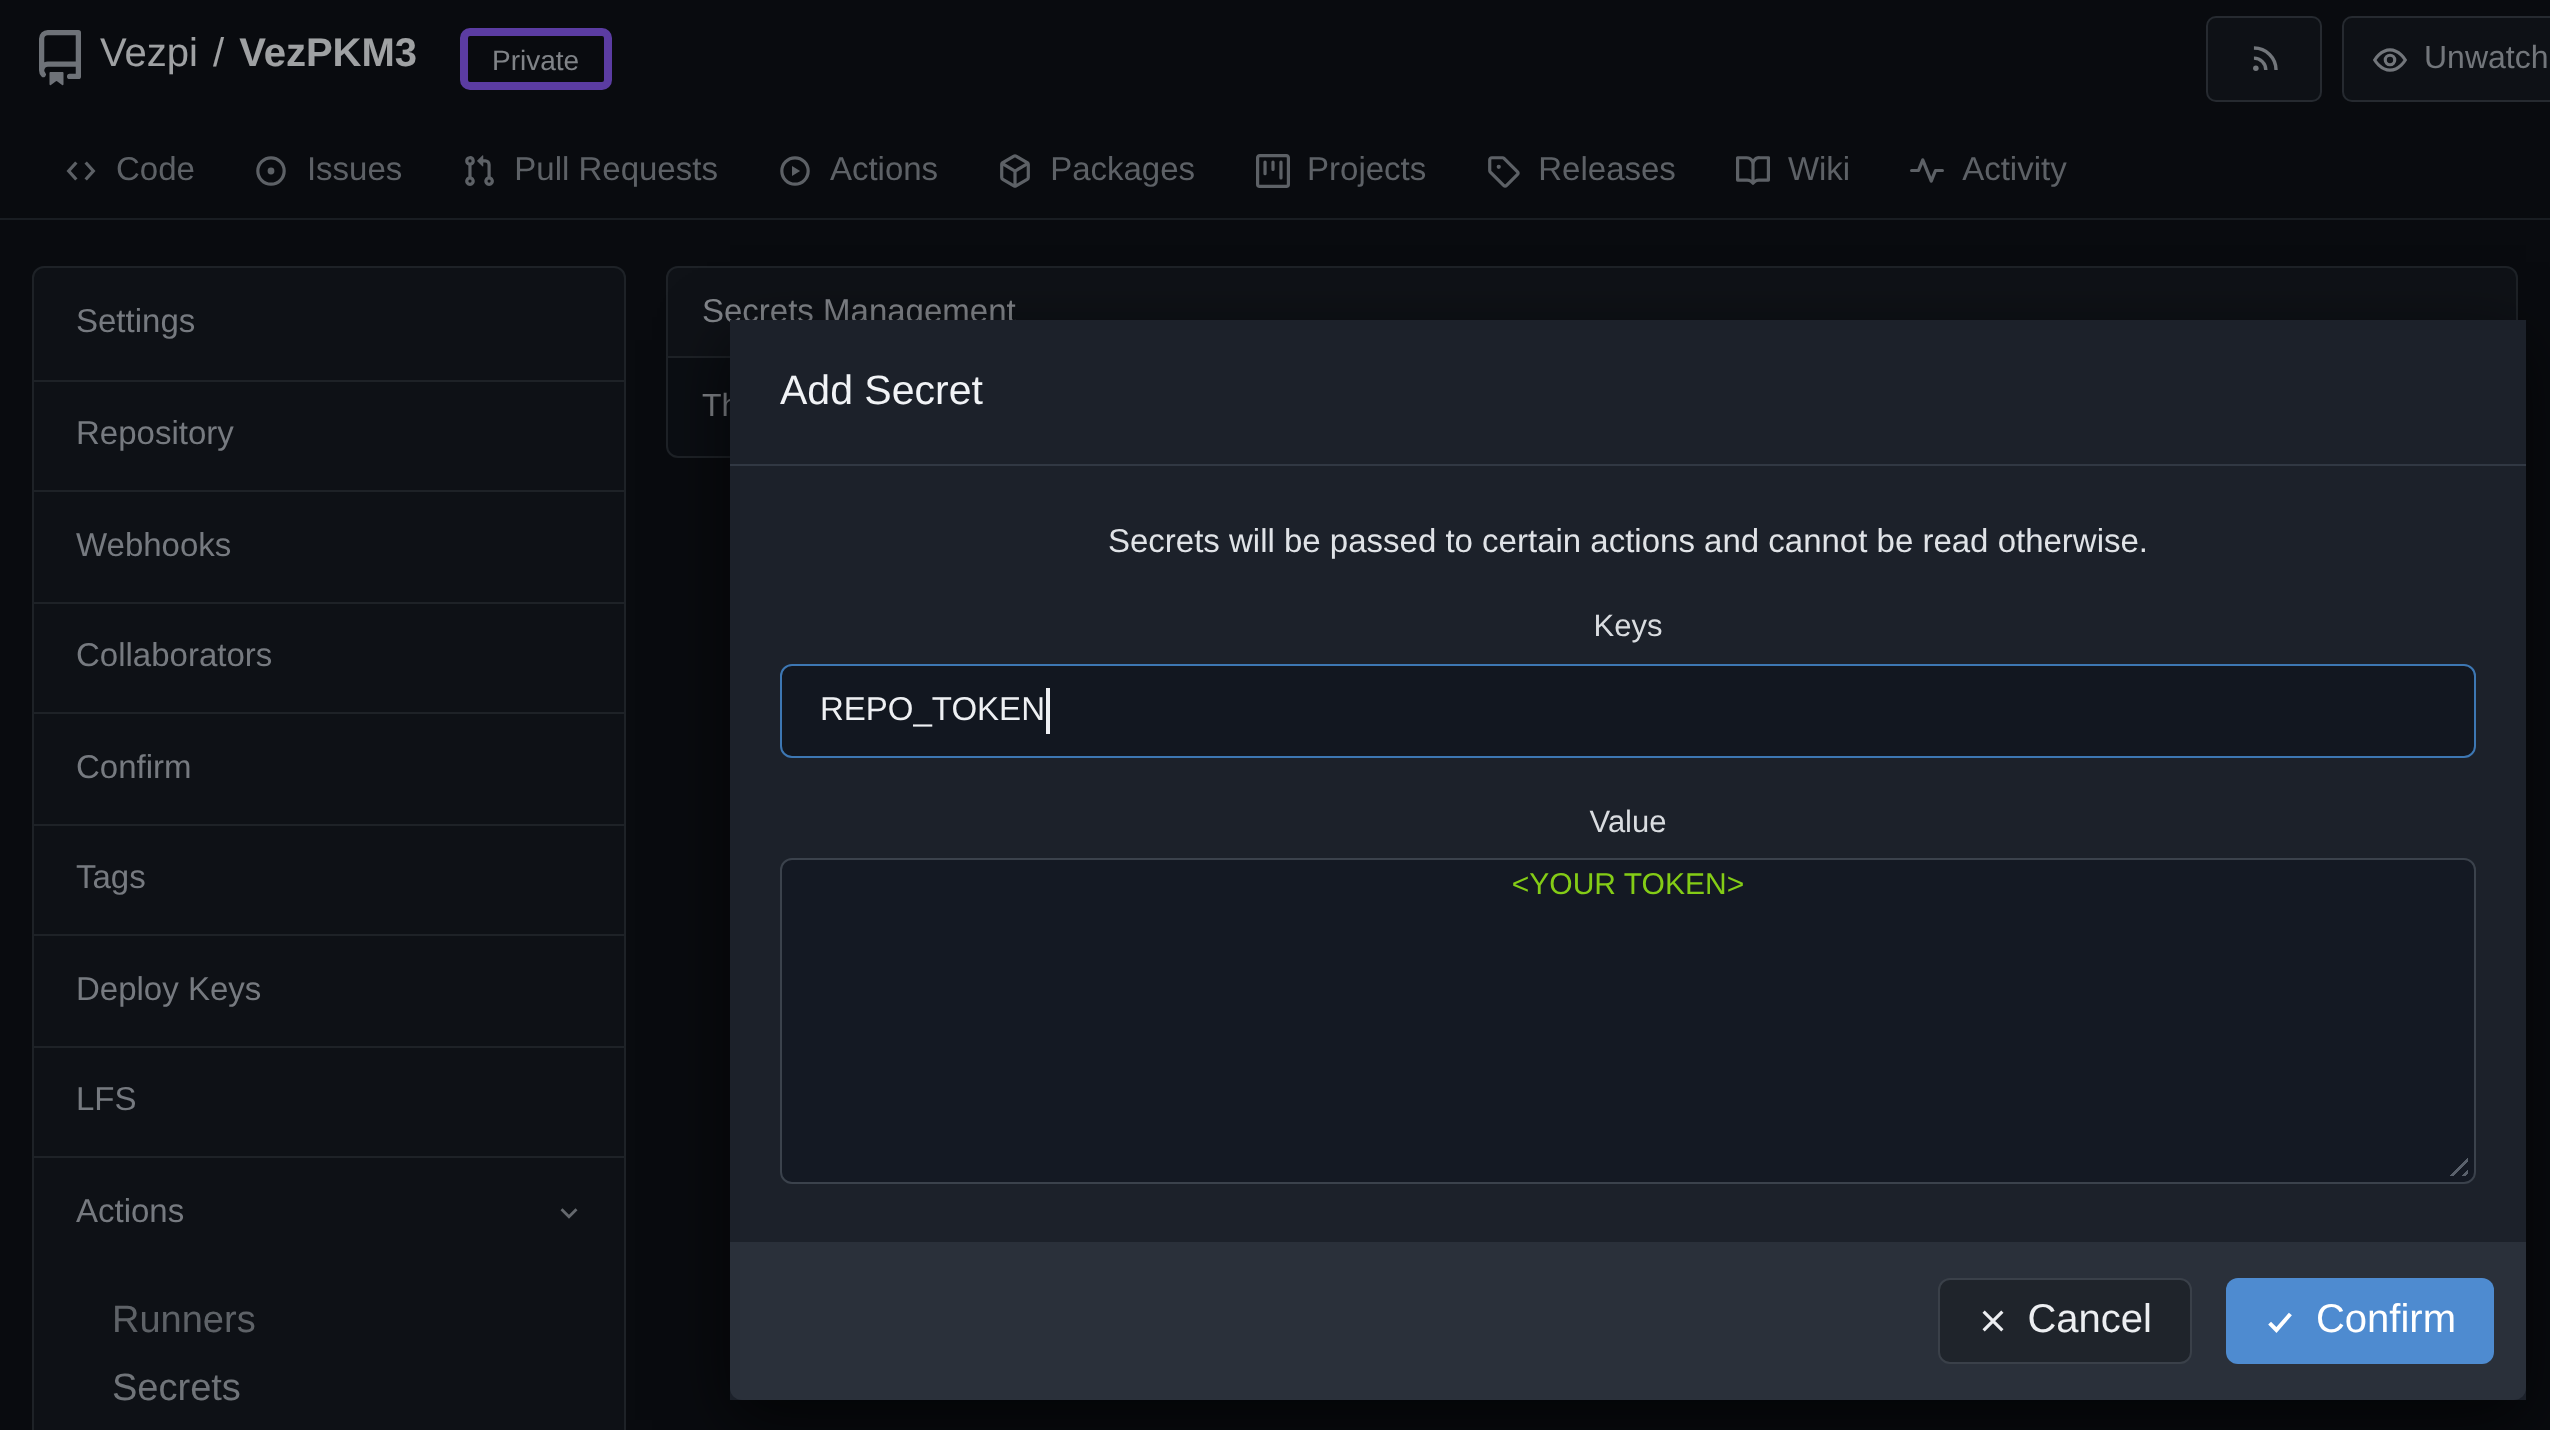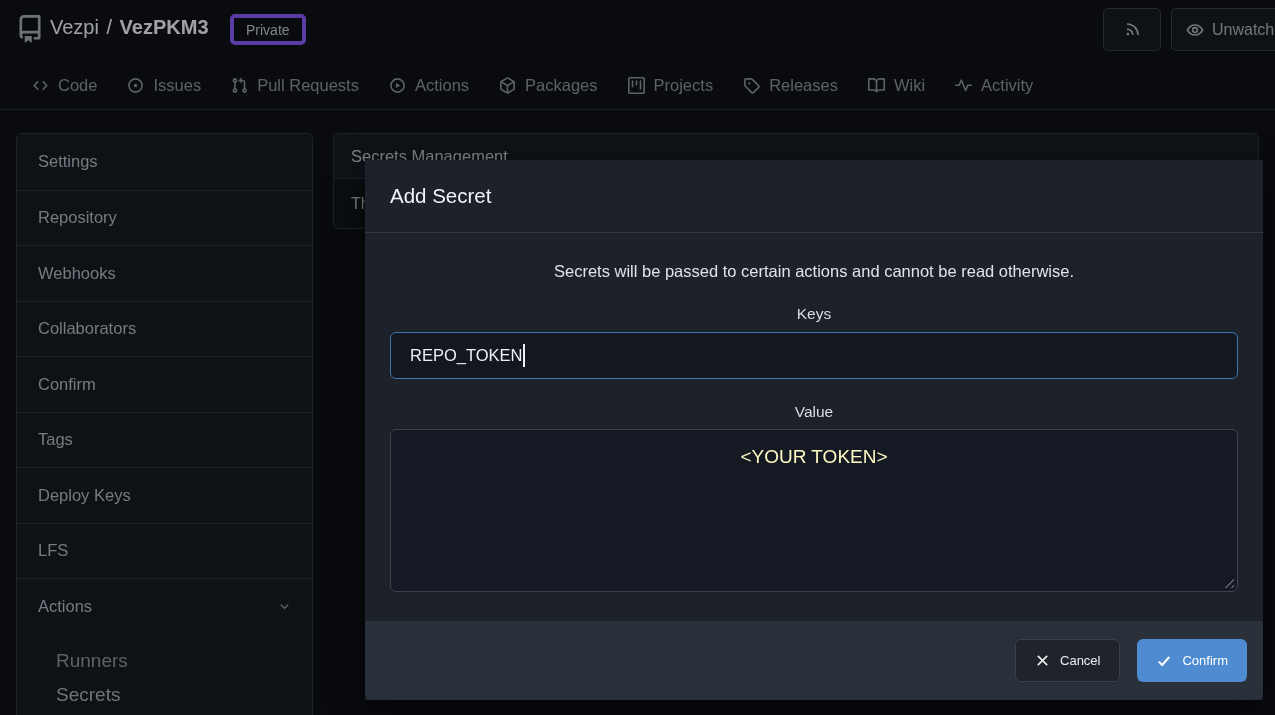--- a/index.html
+++ b/index.html
@@ -90,36 +90,36 @@
   .modal-body { flex:1 1 auto; padding:0 25px;text-align:center; }
   .modal-desc { margin-top:29px; font-size:16.5px; color:#e0e3e7; }
   .form-label { margin-top:24px; font-size:15.5px; font-weight:500; color:#d9dce0; }
   .text-input {
     margin-top:9px; height:47px; display:flex; align-items:center; padding-left:19px;
     background:#121720; border:1.5px solid #3d77b3; border-radius:6px;
     font-size:16.5px; color:#eef0f3; cursor:text;
   }
   .caret { display:inline-block; width:1.5px; height:23px; background:#eef0f3; margin-left:1px; }
   .textarea {
-    margin-top:8px; height:163px; padding:16px 19px;
+    margin-top:8px; height:163px; padding:4px 19px;
     background:#141923; border:1px solid #3b424c; border-radius:6px;
-    font-size:19px; color:#fef9c3; cursor:text; position:relative;
+    font-size:15px; color:#84cc16; cursor:text; position:relative;
   }
   .resize-handle {
     position:absolute; right:3px; bottom:3px; width:12px; height:12px; cursor:nwse-resize;
     background:repeating-linear-gradient(135deg, transparent 0 2.5px, #5a616c 2.5px 4px);
     clip-path:polygon(100% 0, 100% 100%, 0 100%);
   }
   .modal-footer {
     height:79px; flex:0 0 auto; background:#2a303a; border-radius:0 0 6px 6px;
     display:flex; align-items:center; justify-content:flex-end; gap:17px; padding-right:16px;
   }
   .btn {
     height:43px; display:flex; align-items:center; gap:10px; padding:16px 19px;
-    border-radius:6px; font-size:13px; cursor:pointer; border:none;
+    border-radius:6px; font-size:20px; cursor:pointer; border:none;
     font-family:"Liberation Sans", sans-serif;
   }
   .btn-cancel { background:#1f242b; border:1px solid #3a4049; color:#eceef1; }
   .btn-confirm { background:#4e8bd0; color:#ffffff; }
 
   svg { display:block; }
 </style>
 </head>
 <body>
 

